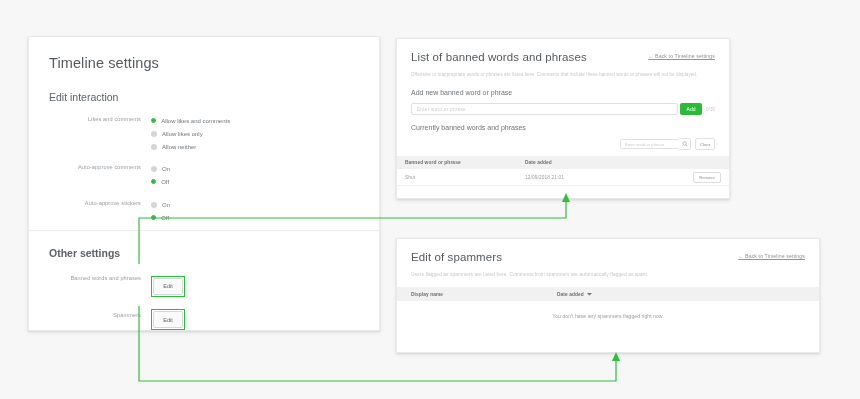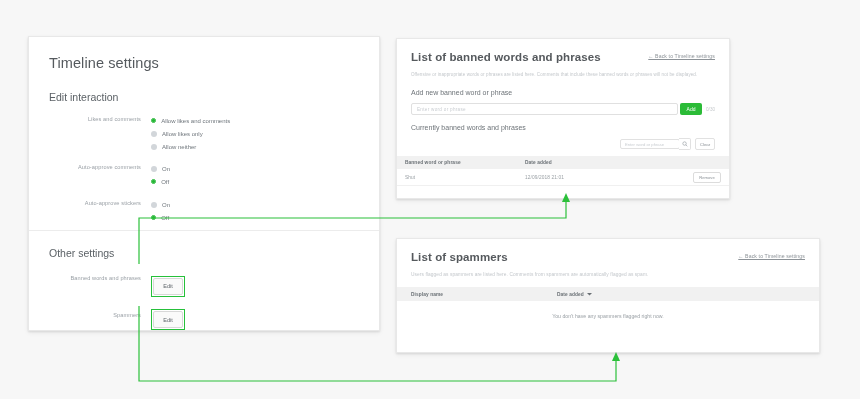--- a/index.html
+++ b/index.html
@@ -68,21 +68,21 @@
     display:flex;align-items:center;justify-content:center;
     cursor:pointer;
   }
   .edit-wrap{
     border:1.5px solid #26c03a;padding:1px;display:inline-block;
     background:#fff;
   }
 
   
   .rc-pad{padding:12px 14px 0 14px;position:relative;}
-  .rc-title{font-size:11.5px;color:#55595d;font-weight:700;letter-spacing:.1px;}
+  .rc-title{font-size:11.5px;color:#55595d;font-weight:400;letter-spacing:.1px;}
   .rc-back{
     position:absolute;right:14px;top:14px;
     font-size:5.2px;color:#8d9398;text-decoration:underline;
     cursor:pointer;letter-spacing:.1px;
   }
   .rc-desc{
     margin-top:8px;font-size:4.5px;color:#c3c7cb;line-height:7px;
     letter-spacing:.1px;
   }
   .rc-sub{margin-top:11px;font-size:7px;color:#6d7378;}
@@ -195,21 +195,21 @@
             <span class="radio on"></span>
             <span class="optlabel">Off</span>
           </div>
         </div>
       </div>
     </div>
 
     <div class="divider" style="top:193px;"></div>
 
     <div style="padding:0 20px;">
-      <div class="h2" style="margin-top:22px;">Other settings</div>
+      <div class="h2" style="margin-top:22px;font-weight:bold;">Other settings</div>
 
       <div class="row" style="margin-top:15px;align-items:flex-start;">
         <div class="rowlabel" style="width:92px;">Banned words and phrases</div>
         <div class="opts">
           <div class="edit-wrap">
             <div class="btn-edit">Edit</div>
           </div>
         </div>
       </div>
 
@@ -263,21 +263,21 @@
       <div class="tbody-row">
         <div class="td" style="width:120px;">Shut</div>
         <div class="td" style="flex:1;">12/09/2018 21:01</div>
         <div class="btn-remove">Remove</div>
       </div>
     </div>
   </div>
 
   <div class="card" id="card-spammers">
     <div class="rc-pad">
-      <div class="rc-title">List of spammers</div>
+      <div class="rc-title">Edit of spammers</div>
       <div class="rc-back">← Back to Timeline settings</div>
       <div class="rc-desc" style="font-size:4.8px;">Users flagged as spammers are listed here. Comments from spammers are automatically flagged as spam.</div>
     </div>
 
     <div class="tbl" style="margin-top:9px;">
       <div class="thead" style="height:14px;padding:0 14px;">
         <div class="th" style="width:146px;">Display name</div>
         <div class="th" style="display:flex;align-items:center;">
           <span>Date added</span>
           <svg width="5" height="4" viewBox="0 0 10 8" style="margin-left:3px;">

